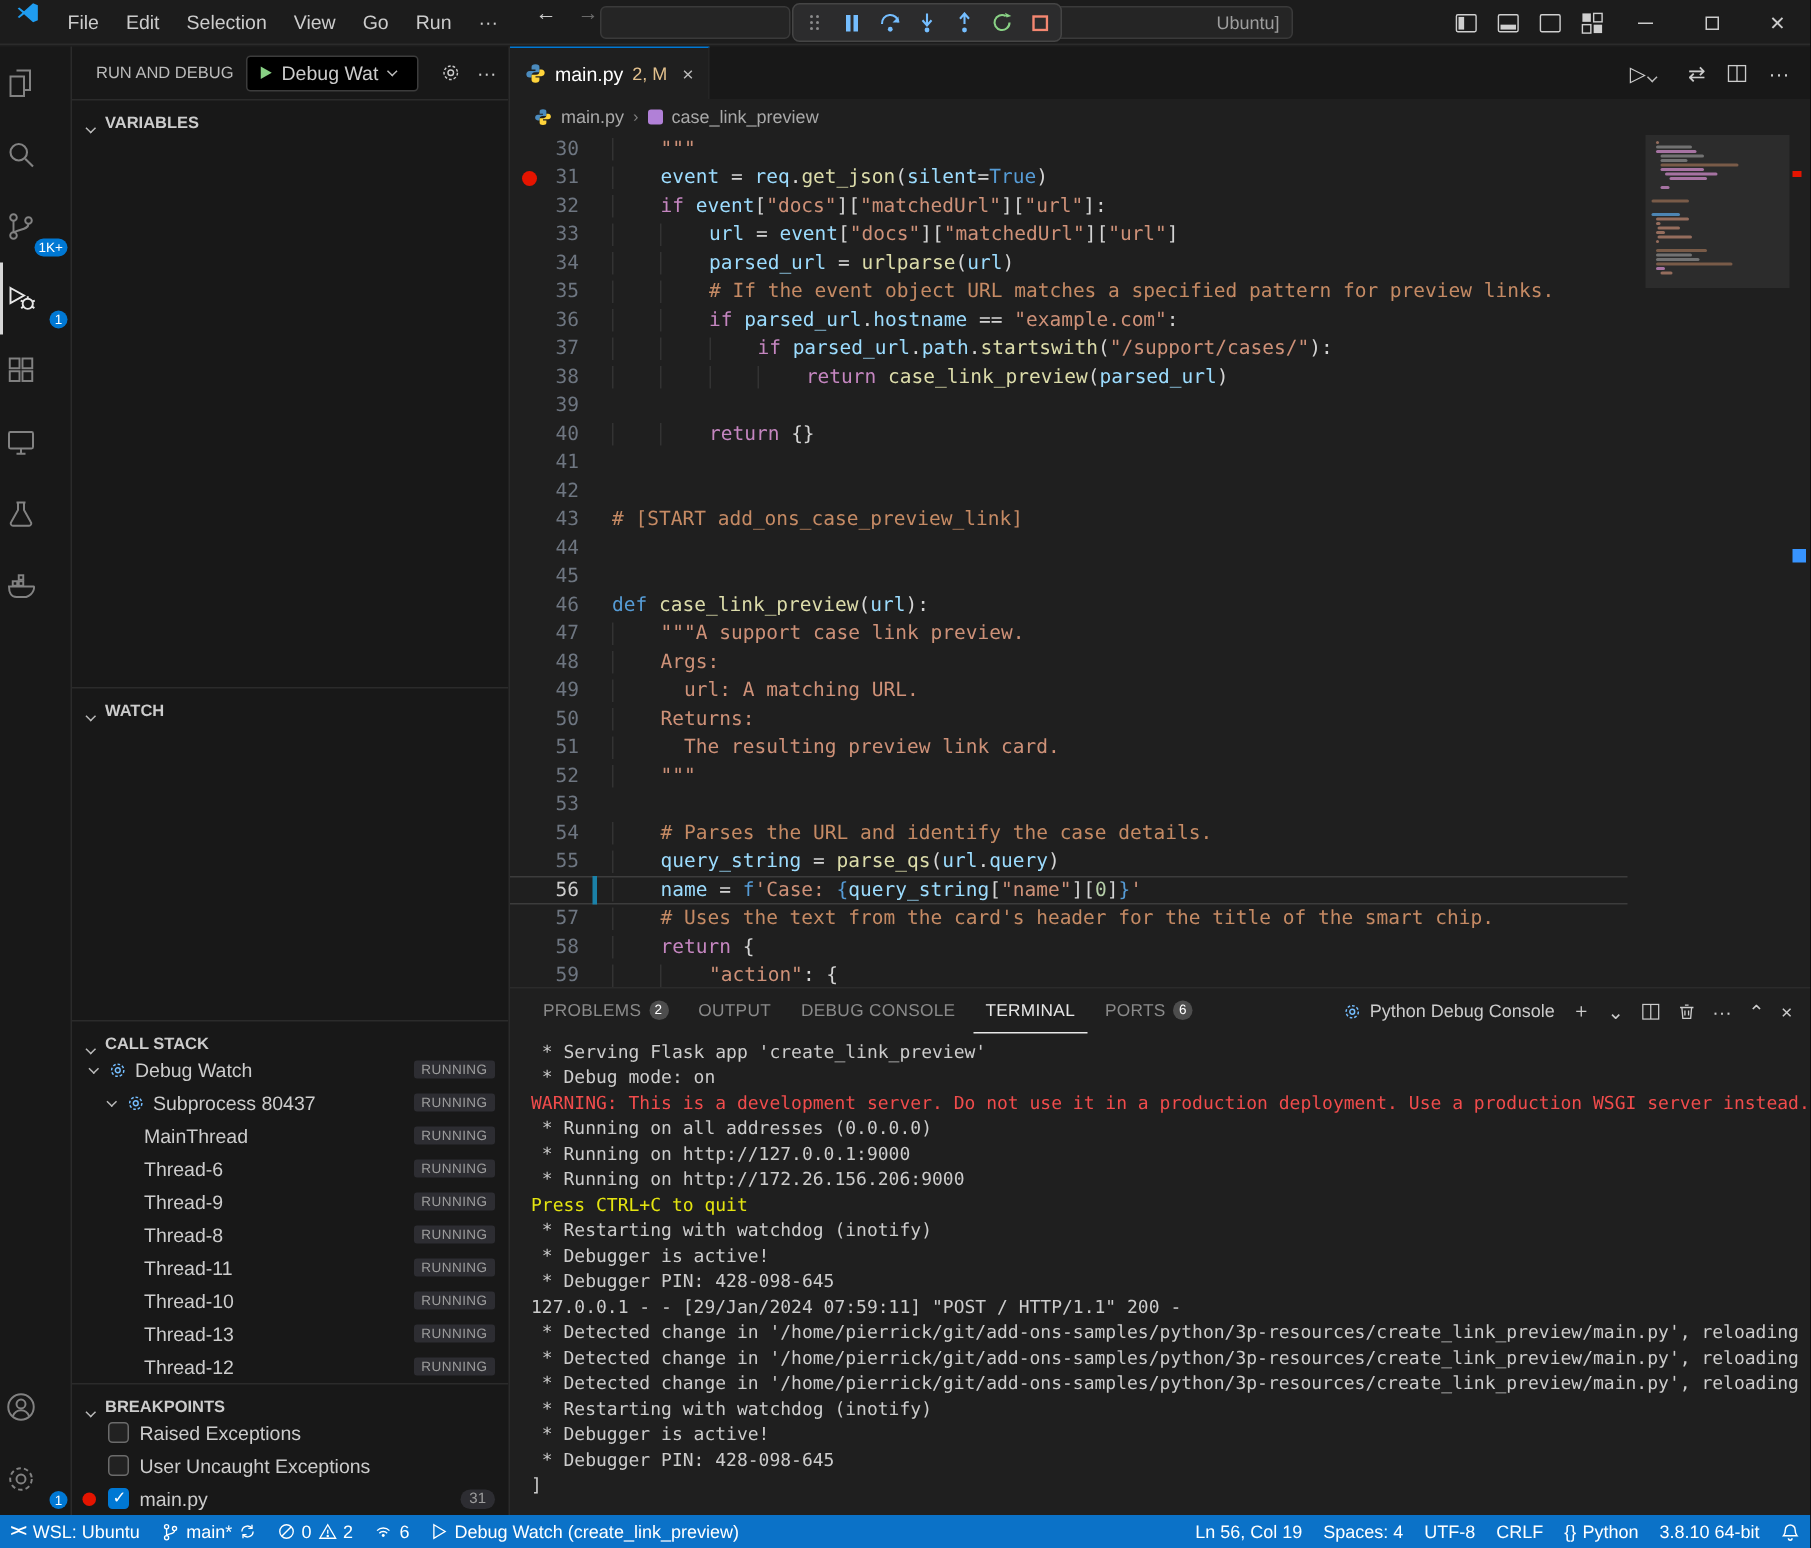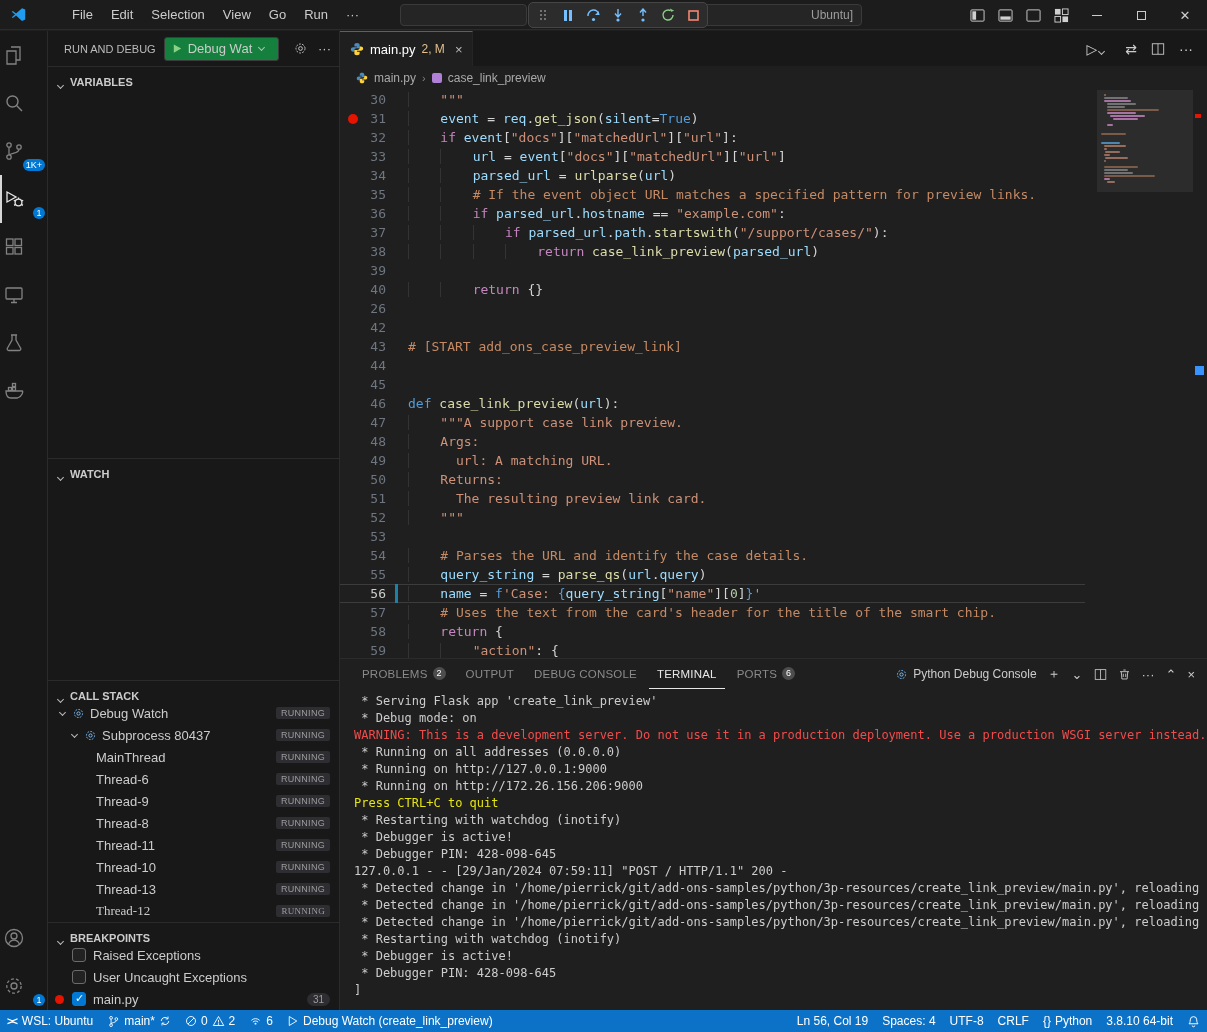--- a/index.html
+++ b/index.html
@@ -3,21 +3,21 @@
 <meta charset="utf-8">
 <style>
   * { margin:0; padding:0; box-sizing:border-box; }
   html,body { background:#000; }
   .app { position:relative; width:1207px; height:1032px; background:#1f1f1f; overflow:hidden;
          font-family:"Liberation Sans", sans-serif; color:#cccccc; }
   svg { display:block; }
 
   
   .titlebar { position:absolute; top:0; left:0; right:0; height:30px; background:#1c1c1c;
-              display:flex; align-items:center; font-size:13px; border-bottom:1px solid #2b2b2b;gap:27px; }
+              display:flex; font-size:13px; border-bottom:1px solid #2b2b2b; }
   .tb-logo { margin:0 9px 0 10px; }
   .menu-bar { display:flex; height:30px; align-items:center; }
   .menu-item { padding:0 9px; line-height:30px; color:#cccccc; cursor:default; }
   .nav-arrows { display:flex; gap:14px; margin-left:16px; font-size:14px; }
   .nav-fwd { color:#6a6a6a; }
   .cc-box { position:absolute; top:4px; height:22px; background:#252525; border:1px solid #3a3a3a;
             border-radius:4px; }
   .cc-search { left:400px; width:127px; }
   .cc-title { left:672px; width:190px; display:flex; align-items:center; justify-content:flex-end;
               padding-right:8px; color:#9d9d9d; font-size:12px; }
@@ -43,21 +43,21 @@
   .ab-badge { position:absolute; right:3px; bottom:4px; background:#0078d4; color:#fff;
               font-size:9px; line-height:12px; padding:0 3px; border-radius:7px; min-width:12px;
               text-align:center; }
   .ab-spacer { flex:1; }
 
   
   .sidebar { position:absolute; top:31px; left:48px; width:292px; bottom:22px; background:#181818;
              border-right:1px solid #2b2b2b; display:flex; flex-direction:column; font-size:13px; overflow:hidden; }
   .pane-title { height:35px; display:flex; align-items:center; padding:0 8px 0 16px; gap:8px; flex:none; }
   .pane-title-label { font-size:11px; color:#bbbbbb; white-space:nowrap;text-align:right; }
-  .debug-dropdown { height:24px; background:#15803d; border:1px solid #3c3c3c; border-radius:3px;
+  .debug-dropdown { height:24px; background:#000000; border:1px solid #3c3c3c; border-radius:3px;
                     display:flex; align-items:center; gap:5px; padding:0 7px; flex:none; }
   .pane-controls { display:flex; align-items:center; gap:10px; margin-left:auto; color:#cccccc; }
   .section-header { height:22px; display:flex; align-items:flex-end; font-size:11px; font-weight:bold;
                     color:#cccccc; border-top:1px solid #2b2b2b; flex:none; padding-left:8px; }
   .chev { display:inline-block; width:5px; height:5px; border-right:1px solid #bbb;
           border-bottom:1px solid #bbb; transform:rotate(45deg); margin:-2px 7px 0 2px; flex:none; }
   .sec-body { overflow:hidden; }
   .body-vars { flex:1.85; }
   .body-watch { flex:1; }
   .cs-row { height:22px; display:flex; align-items:center; font-size:13px; color:#cccccc; }
@@ -431,21 +431,21 @@
           <span class="badge-running">RUNNING</span>
         </div>
         <div class="cs-row" style="padding-left: 48px;">
           <span>Thread-10</span>
           <span class="badge-running">RUNNING</span>
         </div>
         <div class="cs-row" style="padding-left: 48px;">
           <span>Thread-13</span>
           <span class="badge-running">RUNNING</span>
         </div>
-        <div class="cs-row" style="padding-left: 48px; font-family: Liberation Serif, serif;">
+        <div class="cs-row" style="padding-left: 48px;">
           <span>Thread-12</span>
           <span class="badge-running">RUNNING</span>
         </div>
       </div>
 
     <div class="section-header">
       <span class="chev"></span>
       <span>BREAKPOINTS</span>
     </div>
     <div>
@@ -509,21 +509,21 @@
           <div class="code-line"><div class="gutter"><span class="bp-dot on"></span><span class="line-num">31</span><span class="mod-bar"></span></div><span class="code-text"><span class="guide">    </span><span class="tok-v">event</span><span class="tok-w"> = </span><span class="tok-v">req</span><span class="tok-w">.</span><span class="tok-f">get_json</span><span class="tok-w">(</span><span class="tok-v">silent</span><span class="tok-w">=</span><span class="tok-d">True</span><span class="tok-w">)</span></span></div>
           <div class="code-line"><div class="gutter"><span class="bp-dot"></span><span class="line-num">32</span><span class="mod-bar"></span></div><span class="code-text"><span class="guide">    </span><span class="tok-k">if</span><span class="tok-w"> </span><span class="tok-v">event</span><span class="tok-w">[</span><span class="tok-s">"docs"</span><span class="tok-w">][</span><span class="tok-s">"matchedUrl"</span><span class="tok-w">][</span><span class="tok-s">"url"</span><span class="tok-w">]:</span></span></div>
           <div class="code-line"><div class="gutter"><span class="bp-dot"></span><span class="line-num">33</span><span class="mod-bar"></span></div><span class="code-text"><span class="guide">    </span><span class="guide">    </span><span class="tok-v">url</span><span class="tok-w"> = </span><span class="tok-v">event</span><span class="tok-w">[</span><span class="tok-s">"docs"</span><span class="tok-w">][</span><span class="tok-s">"matchedUrl"</span><span class="tok-w">][</span><span class="tok-s">"url"</span><span class="tok-w">]</span></span></div>
           <div class="code-line"><div class="gutter"><span class="bp-dot"></span><span class="line-num">34</span><span class="mod-bar"></span></div><span class="code-text"><span class="guide">    </span><span class="guide">    </span><span class="tok-v">parsed_url</span><span class="tok-w"> = </span><span class="tok-f">urlparse</span><span class="tok-w">(</span><span class="tok-v">url</span><span class="tok-w">)</span></span></div>
           <div class="code-line"><div class="gutter"><span class="bp-dot"></span><span class="line-num">35</span><span class="mod-bar"></span></div><span class="code-text"><span class="guide">    </span><span class="guide">    </span><span class="tok-c"># If the event object URL matches a specified pattern for preview links.</span></span></div>
           <div class="code-line"><div class="gutter"><span class="bp-dot"></span><span class="line-num">36</span><span class="mod-bar"></span></div><span class="code-text"><span class="guide">    </span><span class="guide">    </span><span class="tok-k">if</span><span class="tok-w"> </span><span class="tok-v">parsed_url</span><span class="tok-w">.</span><span class="tok-v">hostname</span><span class="tok-w"> == </span><span class="tok-s">"example.com"</span><span class="tok-w">:</span></span></div>
           <div class="code-line"><div class="gutter"><span class="bp-dot"></span><span class="line-num">37</span><span class="mod-bar"></span></div><span class="code-text"><span class="guide">    </span><span class="guide">    </span><span class="guide">    </span><span class="tok-k">if</span><span class="tok-w"> </span><span class="tok-v">parsed_url</span><span class="tok-w">.</span><span class="tok-v">path</span><span class="tok-w">.</span><span class="tok-f">startswith</span><span class="tok-w">(</span><span class="tok-s">"/support/cases/"</span><span class="tok-w">):</span></span></div>
           <div class="code-line"><div class="gutter"><span class="bp-dot"></span><span class="line-num">38</span><span class="mod-bar"></span></div><span class="code-text"><span class="guide">    </span><span class="guide">    </span><span class="guide">    </span><span class="guide">    </span><span class="tok-k">return</span><span class="tok-w"> </span><span class="tok-f">case_link_preview</span><span class="tok-w">(</span><span class="tok-v">parsed_url</span><span class="tok-w">)</span></span></div>
           <div class="code-line"><div class="gutter"><span class="bp-dot"></span><span class="line-num">39</span><span class="mod-bar"></span></div><span class="code-text"></span></div>
           <div class="code-line"><div class="gutter"><span class="bp-dot"></span><span class="line-num">40</span><span class="mod-bar"></span></div><span class="code-text"><span class="guide">    </span><span class="guide">    </span><span class="tok-k">return</span><span class="tok-w"> {}</span></span></div>
-          <div class="code-line"><div class="gutter"><span class="bp-dot"></span><span class="line-num">26</span><span class="mod-bar"></span></div><span class="code-text"></span></div>
+          <div class="code-line"><div class="gutter"><span class="bp-dot"></span><span class="line-num">41</span><span class="mod-bar"></span></div><span class="code-text"></span></div>
           <div class="code-line"><div class="gutter"><span class="bp-dot"></span><span class="line-num">42</span><span class="mod-bar"></span></div><span class="code-text"></span></div>
           <div class="code-line"><div class="gutter"><span class="bp-dot"></span><span class="line-num">43</span><span class="mod-bar"></span></div><span class="code-text"><span class="tok-c"># [START add_ons_case_preview_link]</span></span></div>
           <div class="code-line"><div class="gutter"><span class="bp-dot"></span><span class="line-num">44</span><span class="mod-bar"></span></div><span class="code-text"></span></div>
           <div class="code-line"><div class="gutter"><span class="bp-dot"></span><span class="line-num">45</span><span class="mod-bar"></span></div><span class="code-text"></span></div>
           <div class="code-line"><div class="gutter"><span class="bp-dot"></span><span class="line-num">46</span><span class="mod-bar"></span></div><span class="code-text"><span class="tok-d">def</span><span class="tok-w"> </span><span class="tok-f">case_link_preview</span><span class="tok-w">(</span><span class="tok-v">url</span><span class="tok-w">):</span></span></div>
           <div class="code-line"><div class="gutter"><span class="bp-dot"></span><span class="line-num">47</span><span class="mod-bar"></span></div><span class="code-text"><span class="guide">    </span><span class="tok-s">"""A support case link preview.</span></span></div>
           <div class="code-line"><div class="gutter"><span class="bp-dot"></span><span class="line-num">48</span><span class="mod-bar"></span></div><span class="code-text"><span class="guide">    </span><span class="tok-s">Args:</span></span></div>
           <div class="code-line"><div class="gutter"><span class="bp-dot"></span><span class="line-num">49</span><span class="mod-bar"></span></div><span class="code-text"><span class="guide">    </span><span>  </span><span class="tok-s">url: A matching URL.</span></span></div>
           <div class="code-line"><div class="gutter"><span class="bp-dot"></span><span class="line-num">50</span><span class="mod-bar"></span></div><span class="code-text"><span class="guide">    </span><span class="tok-s">Returns:</span></span></div>
           <div class="code-line"><div class="gutter"><span class="bp-dot"></span><span class="line-num">51</span><span class="mod-bar"></span></div><span class="code-text"><span class="guide">    </span><span>  </span><span class="tok-s">The resulting preview link card.</span></span></div>

